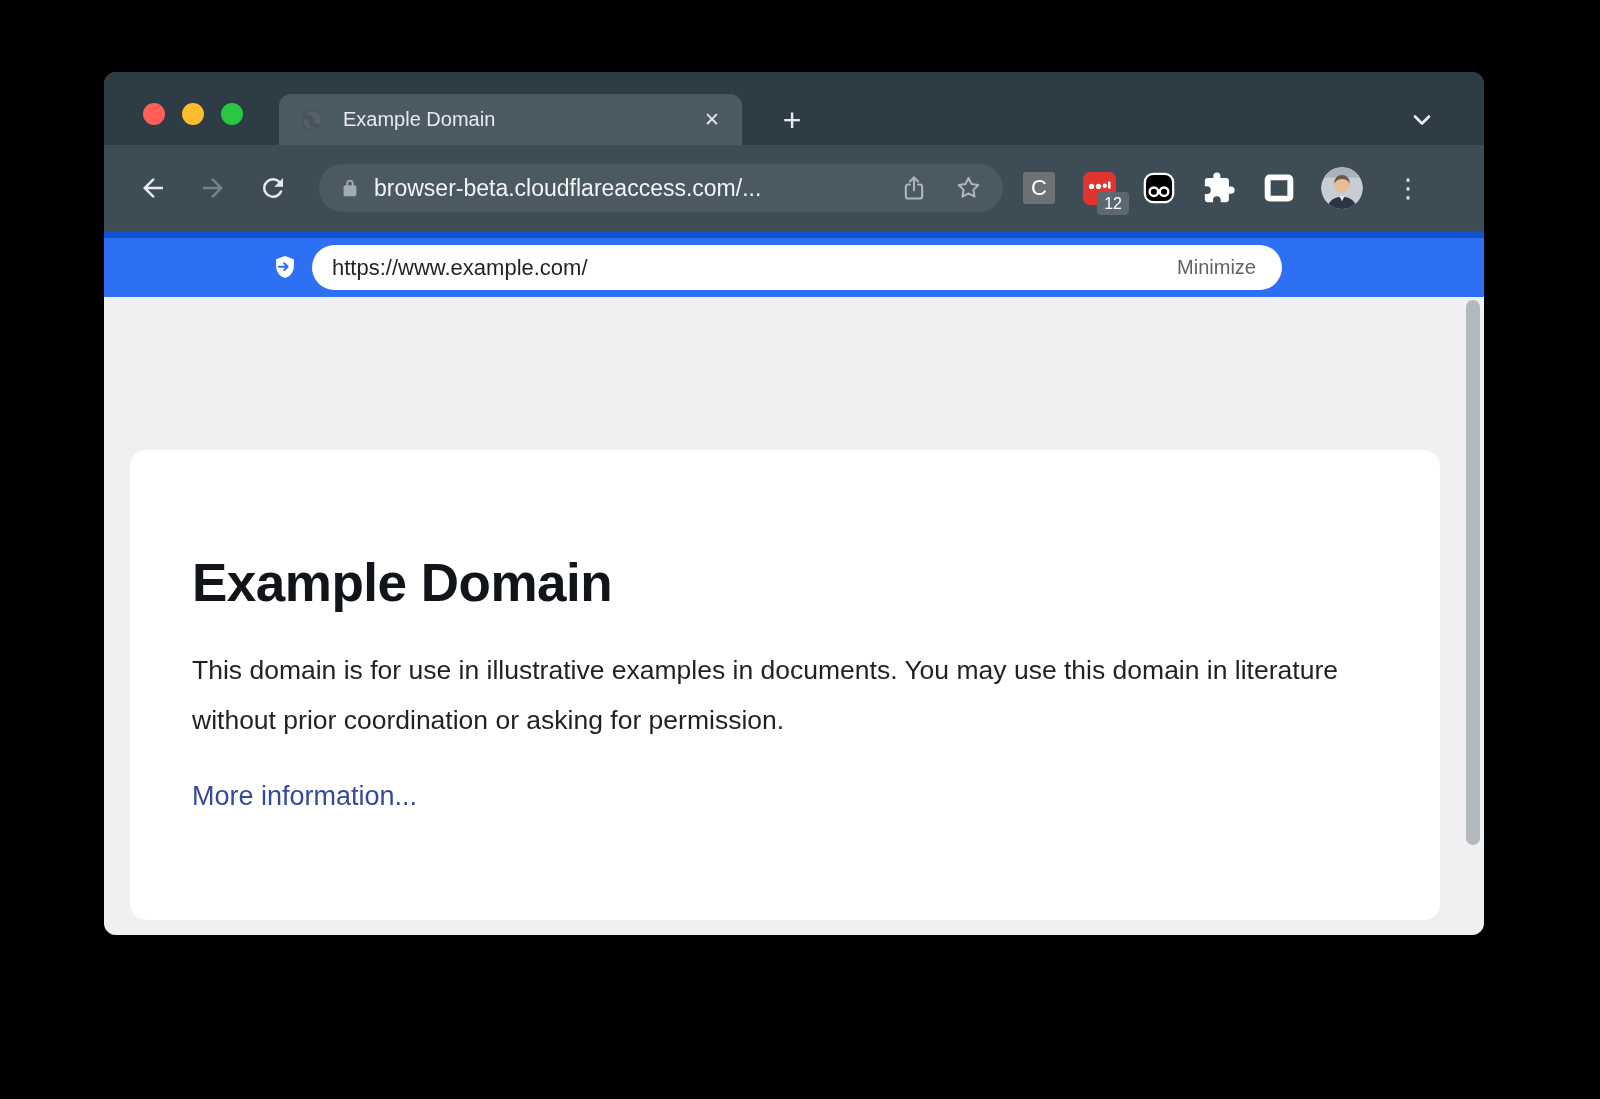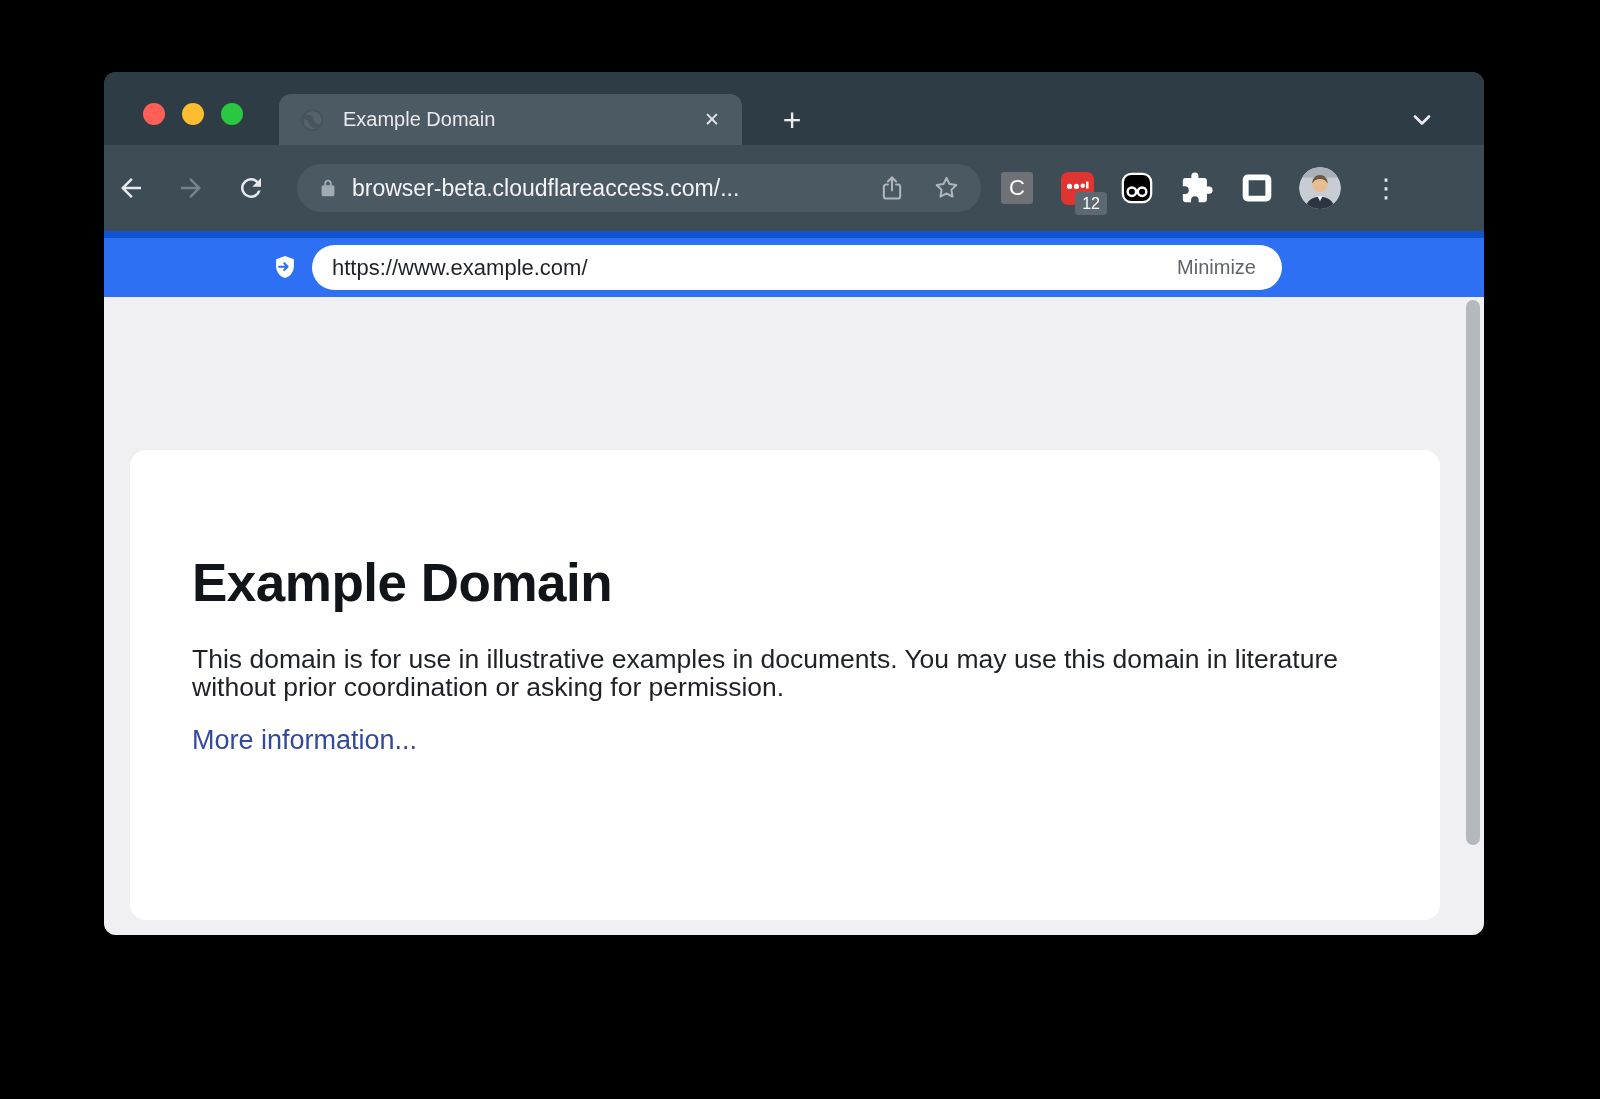--- a/index.html
+++ b/index.html
@@ -23,21 +23,21 @@
   .tab-title { margin-left:18px; color:#e8eaed; font-size:20px; flex:1 1 auto;
                white-space:nowrap; overflow:hidden; }
   .tab-close { color:#dfe3e6; font-size:19px; line-height:1; padding:4px 6px; cursor:default; }
   .newtab { position:absolute; left:668px; top:28px; width:40px; height:40px;
             color:#e8eaed; font-size:32px; font-weight:300; display:flex;
             align-items:center; justify-content:center; }
   .chev { position:absolute; right:48px; top:34px; width:28px; height:28px; }
 
   
   .toolbar { position:absolute; left:0; top:73px; width:100%; height:86px; background:#3e4c56;
-             display:flex; align-items:center; padding:0 8px; }
+             display:flex; align-items:center; padding:0 30px; }
   .navbtn { width:38px; height:38px; display:flex; align-items:center; justify-content:center;
             margin-right:22px; flex:0 0 auto; }
   .navbtn svg { width:30px; height:30px; }
   .omnibox { margin-left:5px; width:684px; height:48px; background:#4b5963; border-radius:24px;
              display:flex; align-items:center; padding:0 20px; flex:0 0 auto; }
   .omnibox .lock { width:22px; height:22px; flex:0 0 auto; }
   .omni-url { margin-left:13px; color:#f2f4f5; font-size:23px; font-weight:500;
               white-space:nowrap; overflow:hidden; }
   .omni-share { margin-left:auto; width:28px; height:28px; flex:0 0 auto; }
   .omni-star  { margin-left:26px; width:29px; height:29px; flex:0 0 auto; }
@@ -65,22 +65,22 @@
   .iso-input { flex:1 1 auto; border:none; outline:none; background:transparent;
                font-family:"Liberation Sans", sans-serif;
                font-size:22px; color:#1f2328; padding:0 10px 0 20px; }
   .iso-min { flex:0 0 auto; color:#5f6368; font-size:20px; padding:0 26px 0 8px; cursor:default; }
 
   
   .content { position:absolute; left:0; top:225px; width:100%; height:638px; background:#f0f0f2; }
   .card { position:absolute; left:26px; top:153px; width:1310px; height:470px; background:#fff;
           border-radius:16px; padding:102px 62px 0 62px; }
   .h1 { font-size:53px; font-weight:700; color:#111418; letter-spacing:-0.5px; }
-  .para { margin-top:32px; font-size:26.5px; line-height:28px; color:#1e2125; max-width:1155px; }
-  .morelink { display:inline-block; margin-top:24px; font-size:27px; color:#35499c;
+  .para { margin-top:32px; font-size:26.5px; line-height:50px; color:#1e2125; max-width:1155px; }
+  .morelink { display:inline-block; margin-top:36px; font-size:27px; color:#35499c;
               text-decoration:none; }
   .scroll-thumb { position:absolute; left:1362px; top:3px; width:14px; height:545px;
                   background:#b3b9bc; border-radius:7px; }
 </style>
 </head>
 <body>
 
 <div class="window">
 
   <div class="tabstrip">

